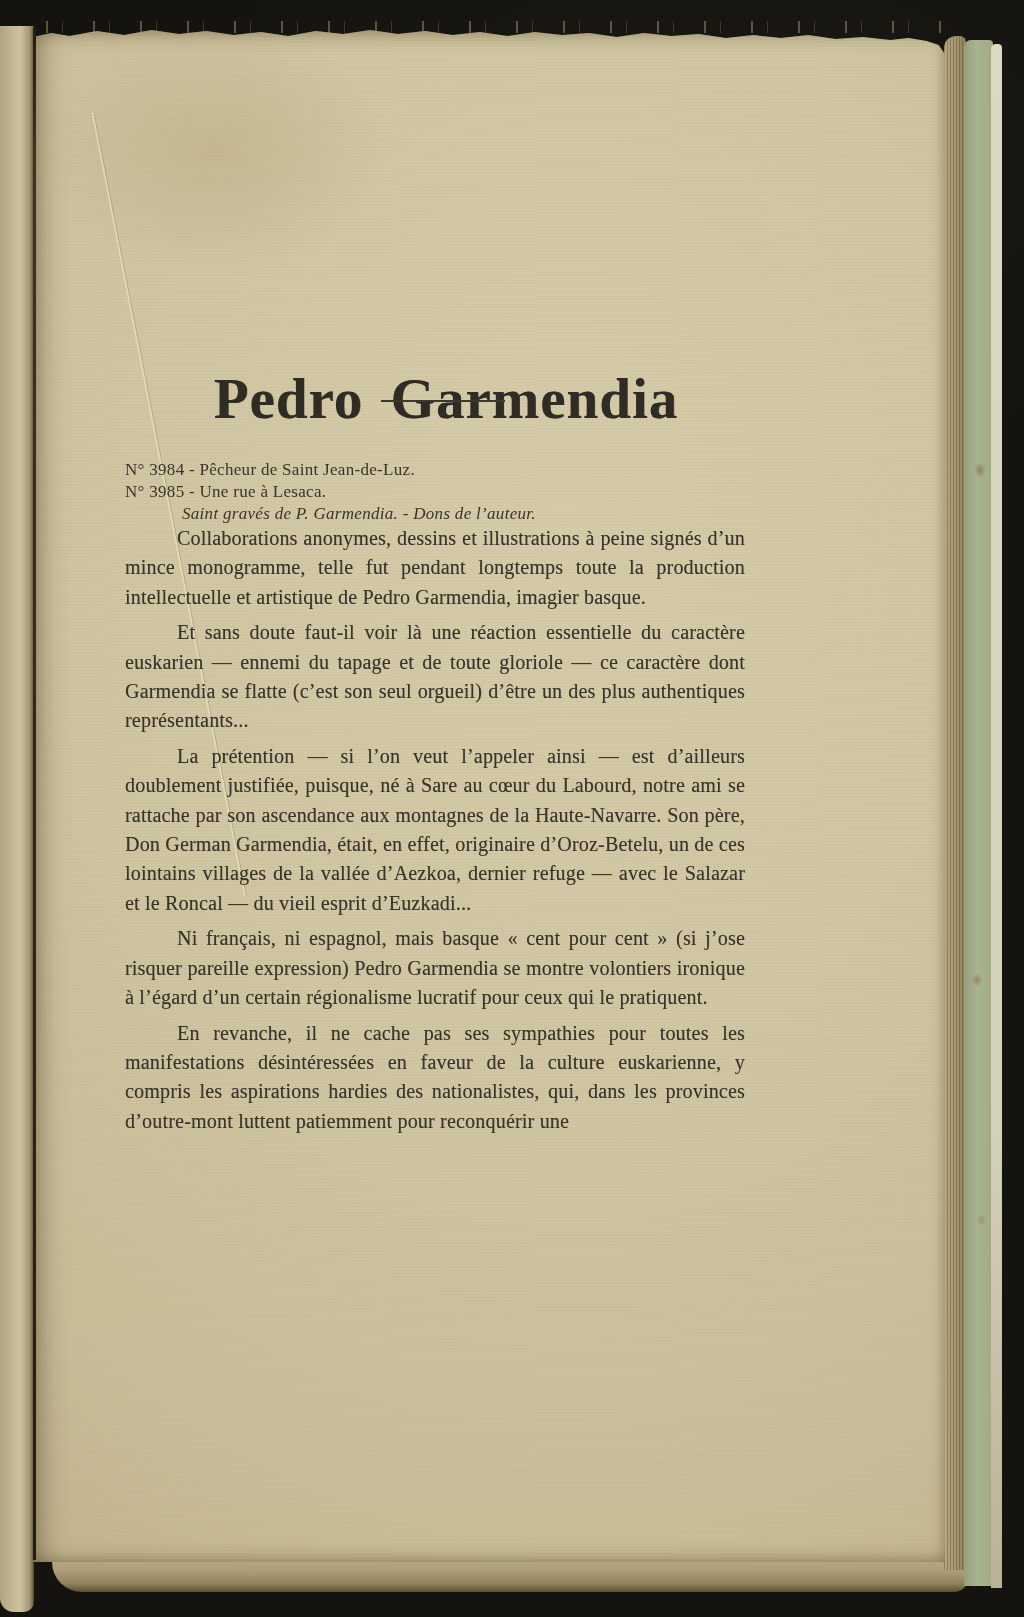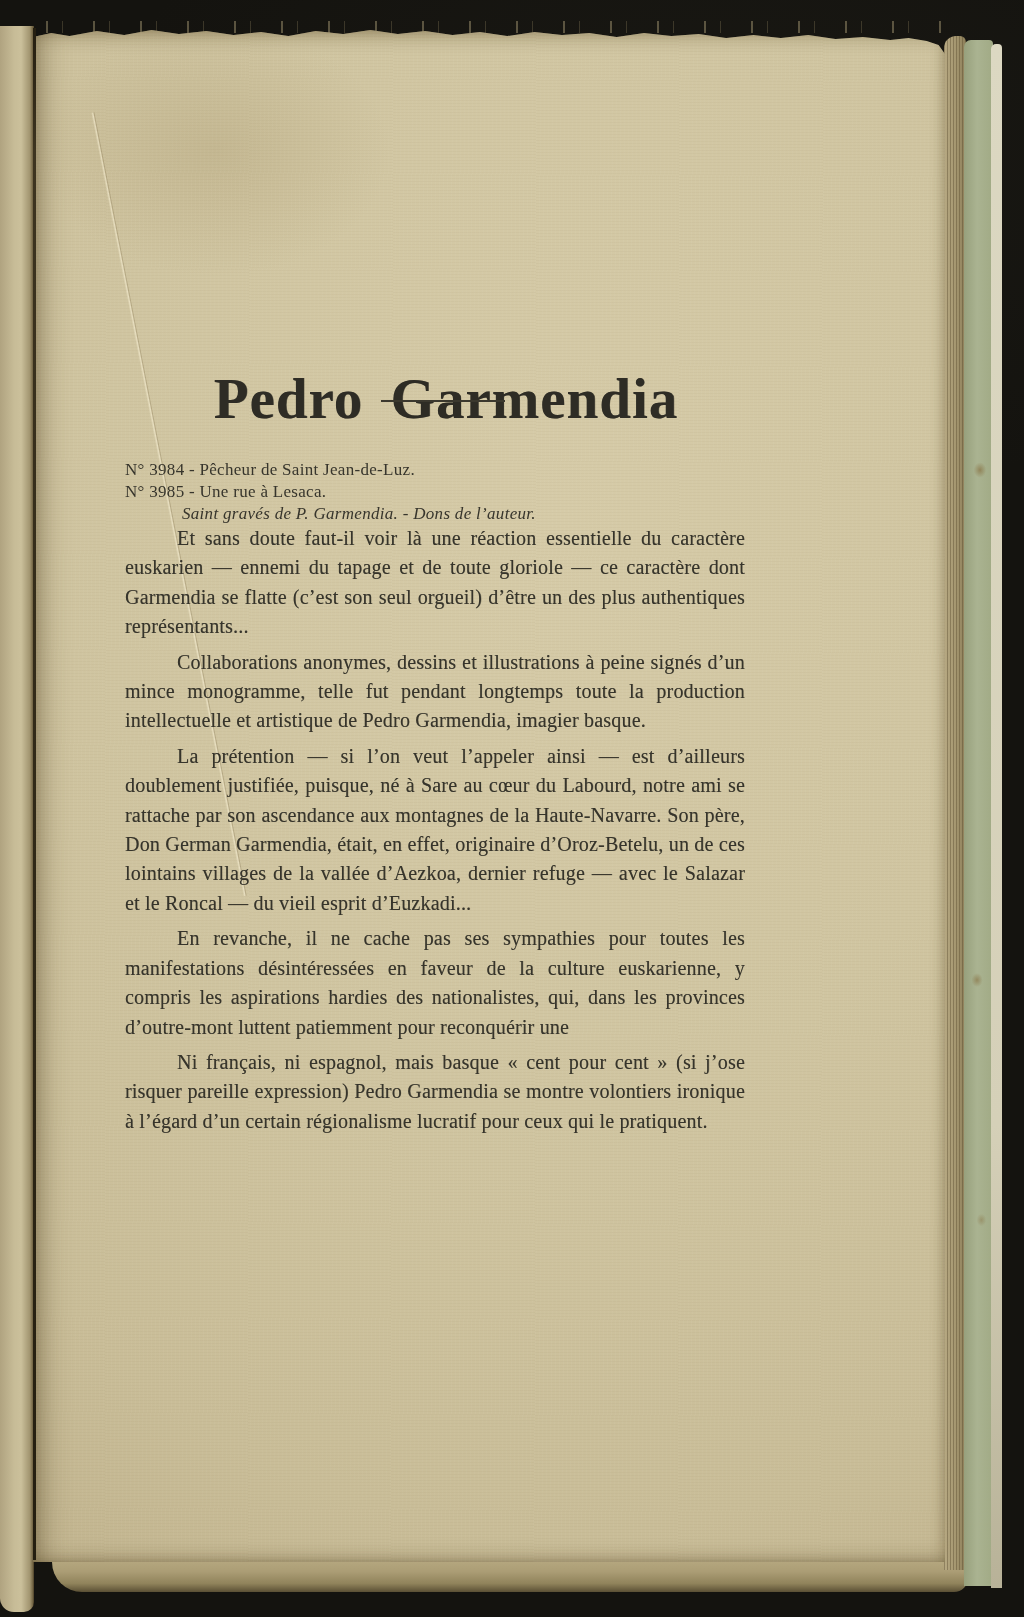--- a/index.html
+++ b/index.html
@@ -130,22 +130,22 @@
 
     <div class="title-rule"></div>
 
     <div class="catalog">
       <div>N° 3984 - Pêcheur de Saint Jean-de-Luz.</div>
       <div>N° 3985 - Une rue à Lesaca.</div>
       <div class="credit">Saint gravés de P. Garmendia. - Dons de l’auteur.</div>
     </div>
 
     <div class="body-text">
+      <p>Collaborations anonymes, dessins et illustrations à peine signés d’un mince monogramme, telle fut pendant longtemps toute la production intellectuelle et artistique de Pedro Garmendia, imagier basque.</p>
       <p>Et sans doute faut-il voir là une réaction essentielle du caractère euskarien — ennemi du tapage et de toute gloriole — ce caractère dont Garmendia se flatte (c’est son seul orgueil) d’être un des plus authentiques représentants...</p>
-      <p>Collaborations anonymes, dessins et illustrations à peine signés d’un mince monogramme, telle fut pendant longtemps toute la production intellectuelle et artistique de Pedro Garmendia, imagier basque.</p>
       <p>La prétention — si l’on veut l’appeler ainsi — est d’ailleurs doublement justifiée, puisque, né à Sare au cœur du Labourd, notre ami se rattache par son ascendance aux montagnes de la Haute-Navarre. Son père, Don German Garmendia, était, en effet, originaire d’Oroz-Betelu, un de ces lointains villages de la vallée d’Aezkoa, dernier refuge — avec le Salazar et le Roncal — du vieil esprit d’Euzkadi...</p>
+      <p>Ni français, ni espagnol, mais basque « cent pour cent » (si j’ose risquer pareille expression) Pedro Garmendia se montre volontiers ironique à l’égard d’un certain régionalisme lucratif pour ceux qui le pratiquent.</p>
       <p>En revanche, il ne cache pas ses sympathies pour toutes les manifestations désintéressées en faveur de la culture euskarienne, y compris les aspirations hardies des nationalistes, qui, dans les provinces d’outre-mont luttent patiemment pour reconquérir une</p>
-      <p>Ni français, ni espagnol, mais basque « cent pour cent » (si j’ose risquer pareille expression) Pedro Garmendia se montre volontiers ironique à l’égard d’un certain régionalisme lucratif pour ceux qui le pratiquent.</p>
     </div>
   </div>
 
   <div class="gutter-line"></div>
 </div>
 
 </body></html>

